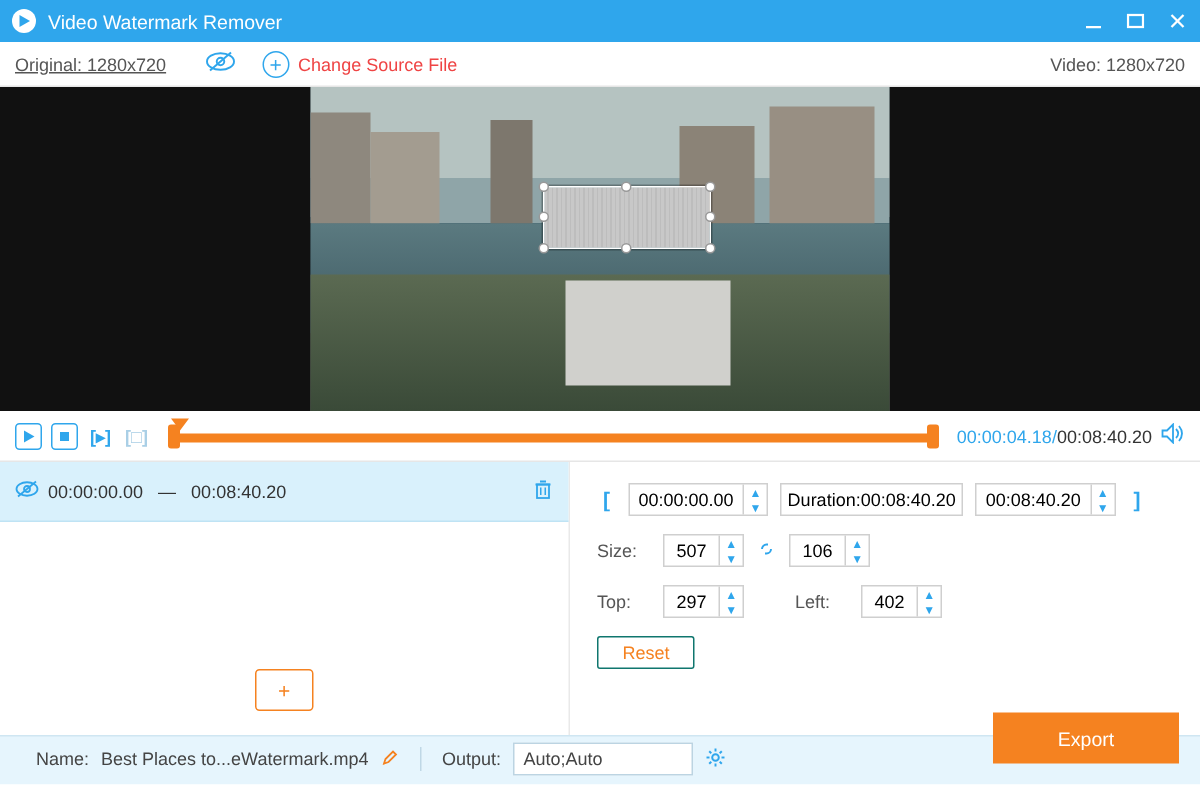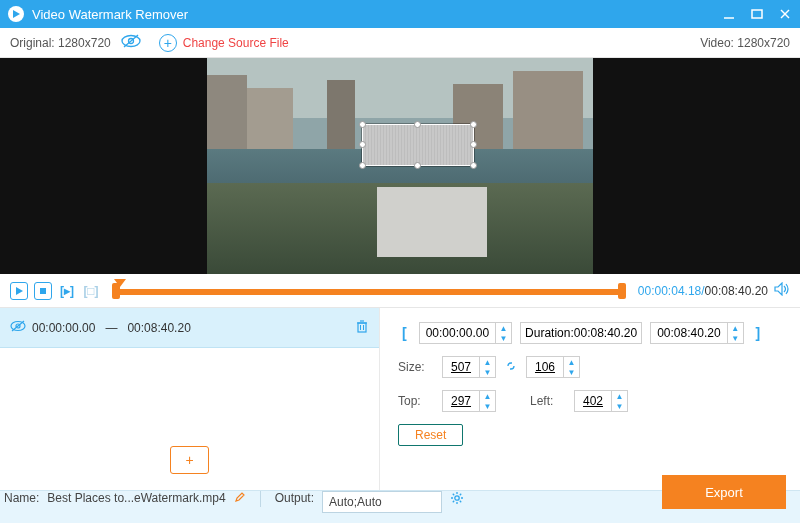--- a/index.html
+++ b/index.html
@@ -4,21 +4,21 @@
 <style>
 *{box-sizing:border-box;margin:0;padding:0;font-family:"Segoe UI",Arial,sans-serif;font-size:12px;}
 body{width:800px;height:523px;background:#fff;overflow:hidden;display:flex;flex-direction:column;}
 .titlebar{height:28px;background:#2fa6ec;display:flex;align-items:center;color:#fff;padding:0 8px;}
 .titlebar .logo{width:16px;height:16px;border-radius:50%;background:#fff;margin-right:8px;display:flex;align-items:center;justify-content:center;}
 .titlebar .logo svg{width:10px;height:10px;}
 .titlebar .title{font-size:13px;}
 .titlebar .winctrls{margin-left:auto;display:flex;gap:14px;align-items:center;}
 .titlebar .winbtn{width:14px;height:14px;display:flex;align-items:center;justify-content:center;cursor:pointer;}
 .toolbar{height:30px;background:#fff;border-bottom:1px solid #e6e6e6;display:flex;align-items:center;padding:0 10px;color:#555;}
-.toolbar .orig{margin-right:10px;}
+.toolbar .orig{margin-right:26px;text-decoration:underline;}
 .toolbar .eye{margin-right:18px;color:#2fa6ec;cursor:pointer;}
 .toolbar .plus{width:18px;height:18px;border:1.5px solid #2fa6ec;border-radius:50%;display:flex;align-items:center;justify-content:center;color:#2fa6ec;margin-right:6px;cursor:pointer;font-size:14px;line-height:1;}
 .toolbar .change{color:#ef4444;margin-right:auto;}
 .toolbar .fileinfo{position:absolute;left:50%;transform:translateX(-50%);display:flex;gap:12px;}
 .toolbar .output{margin-left:auto;}
 .preview-area{flex:0 0 216px;background:#111;position:relative;display:flex;justify-content:center;}
 .preview{width:386px;height:216px;position:relative;background:linear-gradient(#8fa5a8 0 40%,#4a6a74 40% 58%,#6b7668 58% 100%);overflow:hidden;}
 .sky{position:absolute;inset:0;background:linear-gradient(#b5c3c1 0 28%,#8fa5a8 28% 42%,transparent 42%);}
 .water{position:absolute;left:0;right:0;top:42%;height:34%;background:linear-gradient(#5b7a80,#3e5a62);}
 .bldg{position:absolute;background:#9a948a;}
@@ -51,30 +51,30 @@
 .seg .seg-icon{color:#2fa6ec;}
 .seg .trash{margin-left:auto;color:#2fa6ec;cursor:pointer;}
 .seg .dash{margin:0 4px;}
 .left-panel .spacer{flex:1;}
 .add-area{margin:0 auto 16px;color:#f58220;border:1px solid #f58220;border-radius:3px;padding:5px 14px;display:flex;align-items:center;gap:6px;cursor:pointer;}
 .add-area .plus-sm{font-size:14px;}
 .right-panel{flex:1;padding:14px 18px;display:flex;flex-direction:column;gap:12px;}
 .row{display:flex;align-items:center;gap:8px;}
 .stepper{height:22px;border:1px solid #cfcfcf;display:flex;align-items:center;}
 .stepper .val{padding:0 6px;min-width:66px;text-align:left;}
-.stepper.small .val{min-width:36px;text-align:center;text-decoration:underline;}
+.stepper.small .val{min-width:36px;text-align:center;}
 .stepper .arrows{width:16px;height:100%;border-left:1px solid #cfcfcf;display:flex;flex-direction:column;}
 .stepper .ar{flex:1;display:flex;align-items:center;justify-content:center;cursor:pointer;color:#2fa6ec;font-size:8px;}
 .bracket{color:#2fa6ec;font-size:14px;font-weight:bold;padding:0 4px;cursor:pointer;}
 .lbl{width:36px;color:#555;}
 .durbox{height:22px;border:1px solid #cfcfcf;display:flex;align-items:center;padding:0 4px;}
 .link-ic{color:#2fa6ec;cursor:pointer;}
 .reset{border:1px solid #0f766e;color:#f58220;background:#fff;padding:3px 16px;cursor:pointer;border-radius:2px;}
 .bottom{background:#e6f5fd;border-top:1px solid #cfe6f2;}
-.brow{height:30px;display:flex;padding:0 4px;gap:8px;color:#444;}
+.brow{height:30px;display:flex;align-items:center;padding:0 24px;gap:8px;color:#444;}
 .brow .sep{width:1px;height:16px;background:#bfd8e6;margin:0 6px;}
 .brow .pencil{color:#f58220;cursor:pointer;}
 .brow .gear{color:#2fa6ec;cursor:pointer;}
 .savefield{border:1px solid #bcd4e2;background:#fff;height:22px;display:flex;align-items:center;min-width:270px;}
 .savefield .txt{flex:1;padding:0 6px;color:#555;}
 .savefield .dd{width:20px;height:100%;border-left:1px solid #bcd4e2;display:flex;align-items:center;justify-content:center;color:#2fa6ec;cursor:pointer;}
 .folder-ic{color:#2fa6ec;cursor:pointer;}
 .export{margin-left:auto;background:#f58220;color:#fff;border:none;height:34px;width:124px;font-size:13px;cursor:pointer;position:absolute;right:14px;bottom:14px;}
 .bottom{position:relative;padding-bottom:2px;}
 .outbox{border:1px solid #bcd4e2;background:#fff;height:22px;display:flex;align-items:center;padding:0 6px;min-width:120px;}

